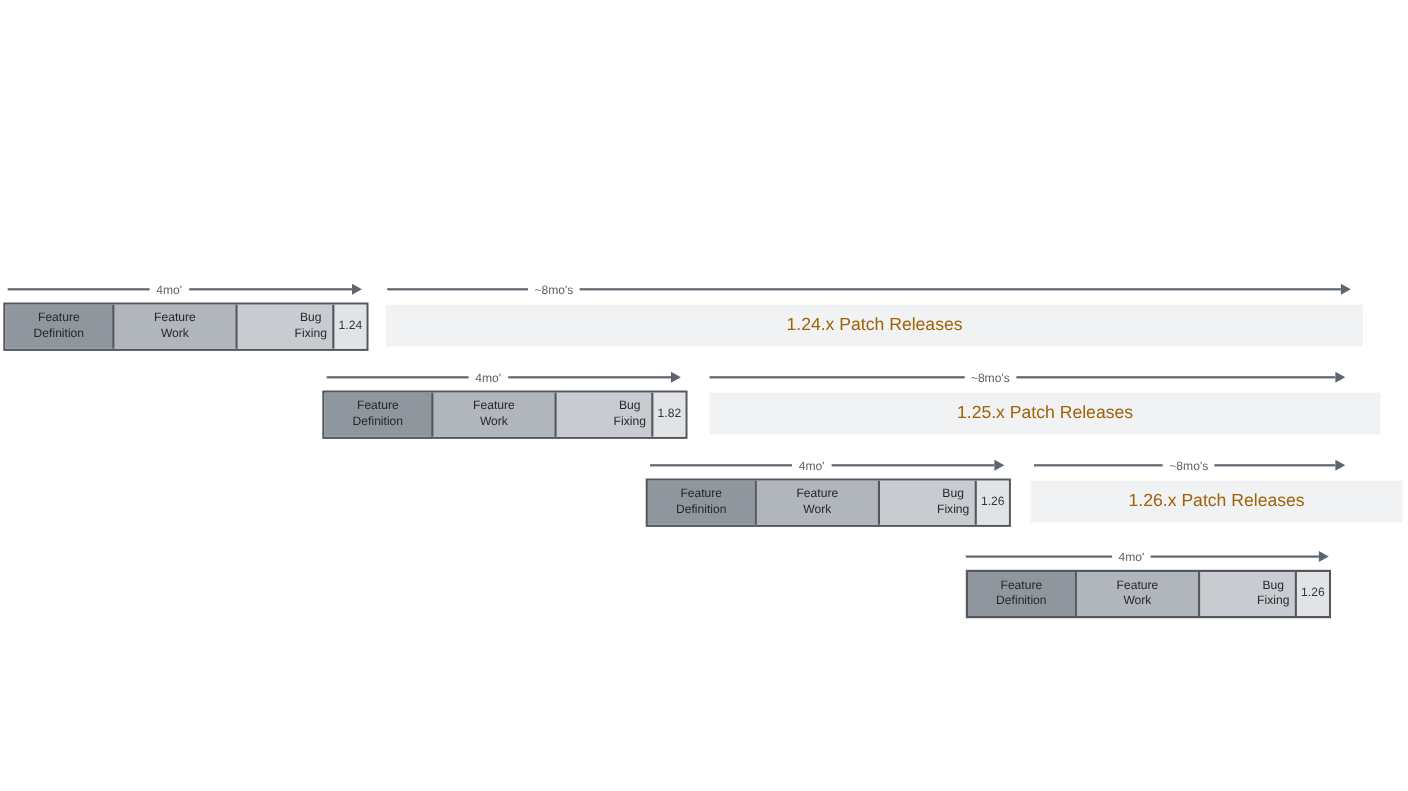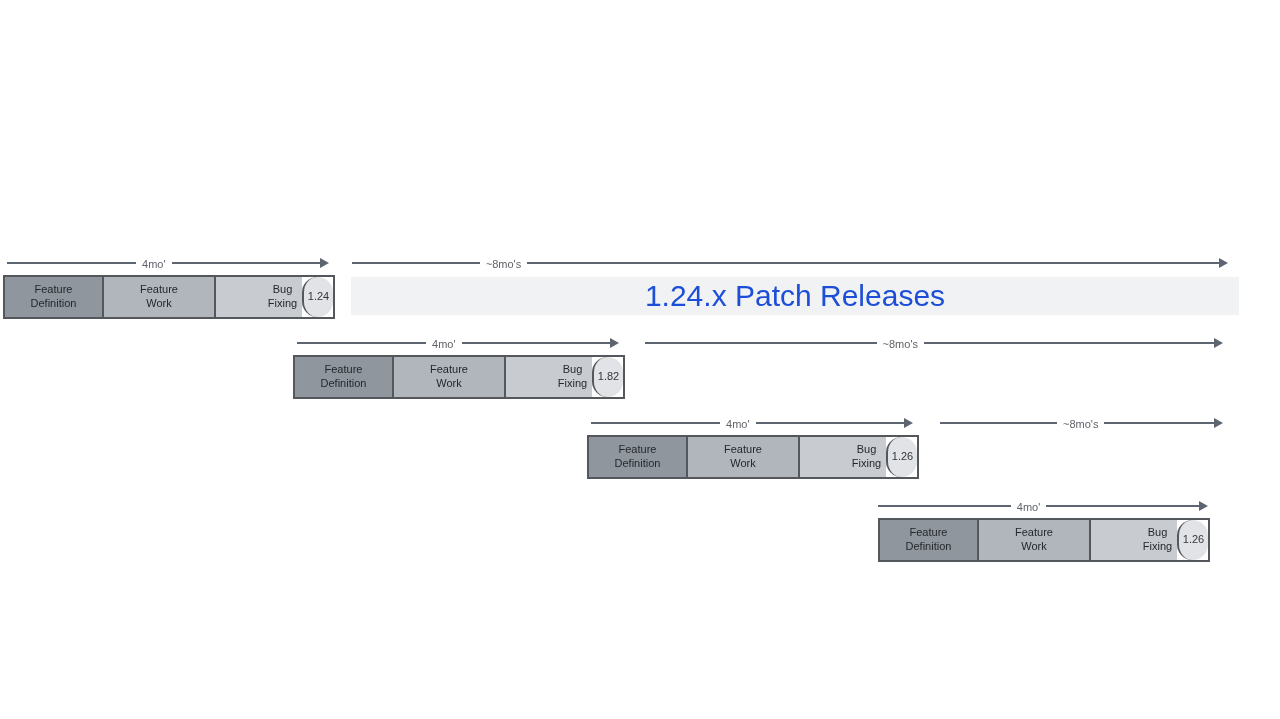--- a/index.html
+++ b/index.html
@@ -36,26 +36,26 @@
   
   .boxes{position:absolute;top:22px;left:0;height:40px;display:flex;
     border:2px solid var(--border,#54585d);box-sizing:content-box;}
   .phase{display:flex;align-items:center;justify-content:center;text-align:center;
     font-size:11px;line-height:1.25;color:#24282c;box-sizing:border-box;}
   .phase + .phase{border-left:2px solid var(--border,#54585d);}
   .phase .lbl{display:inline-block;max-width:58px;}
   .phase-definition{width:97px;background:var(--feature-definition,#8f969d);}
   .phase-work{width:112px;background:var(--feature-work,#b0b6bc);}
   .phase-bug{width:88px;background:var(--bug-fixing,#c8ccd0);padding-left:47px;}
-  .phase-version{width:31px;background:var(--version-box,#e1e3e6);color:#33373b;border-radius:16px;}
+  .phase-version{width:31px;background:var(--version-box,#e1e3e6);color:#33373b;}
 
   
   .patch-bar{position:absolute;top:24px;height:38px;background:var(--patch-bar,#f1f2f4);
     display:flex;align-items:center;justify-content:center;}
-  .patch-bar .patch-text{font-size:30px;color:#1d4ed8;white-space:nowrap;}
+  .patch-bar .patch-text{font-size:16px;color:#a16207;white-space:nowrap;}
   .row-0 .patch-bar{left:348px;width:888px;}
   .row-1 .patch-bar{left:352px;width:610px;}
   .row-2 .patch-bar{left:350px;width:338px;}
 </style>
 </head>
 <body>
 
 <div id="diagram">
     <div class="release-row row-0">
     <div class="arrow arrow-feature">
@@ -108,20 +108,23 @@
       <div class="phase phase-work">
         <span class="lbl">Feature Work</span>
       </div>
       <div class="phase phase-bug">
         <span class="lbl">Bug Fixing</span>
       </div>
       <div class="phase phase-version">
         <span>1.82</span>
       </div>
     </div>
+    <div class="patch-bar">
+      <span class="patch-text">1.25.x Patch Releases</span>
+    </div>
   </div>
     <div class="release-row row-2">
     <div class="arrow arrow-feature">
       <span class="seg seg1"></span>
       <span class="arrow-label">4mo'</span>
       <span class="seg seg2"></span>
       <span class="arrowhead"></span>
     </div>
     <div class="arrow arrow-patch">
       <span class="seg seg1"></span>
@@ -135,20 +138,23 @@
       </div>
       <div class="phase phase-work">
         <span class="lbl">Feature Work</span>
       </div>
       <div class="phase phase-bug">
         <span class="lbl">Bug Fixing</span>
       </div>
       <div class="phase phase-version">
         <span>1.26</span>
       </div>
+    </div>
+    <div class="patch-bar">
+      <span class="patch-text">1.26.x Patch Releases</span>
     </div>
   </div>
     <div class="release-row row-3">
     <div class="arrow arrow-feature">
       <span class="seg seg1"></span>
       <span class="arrow-label">4mo'</span>
       <span class="seg seg2"></span>
       <span class="arrowhead"></span>
     </div>
 

